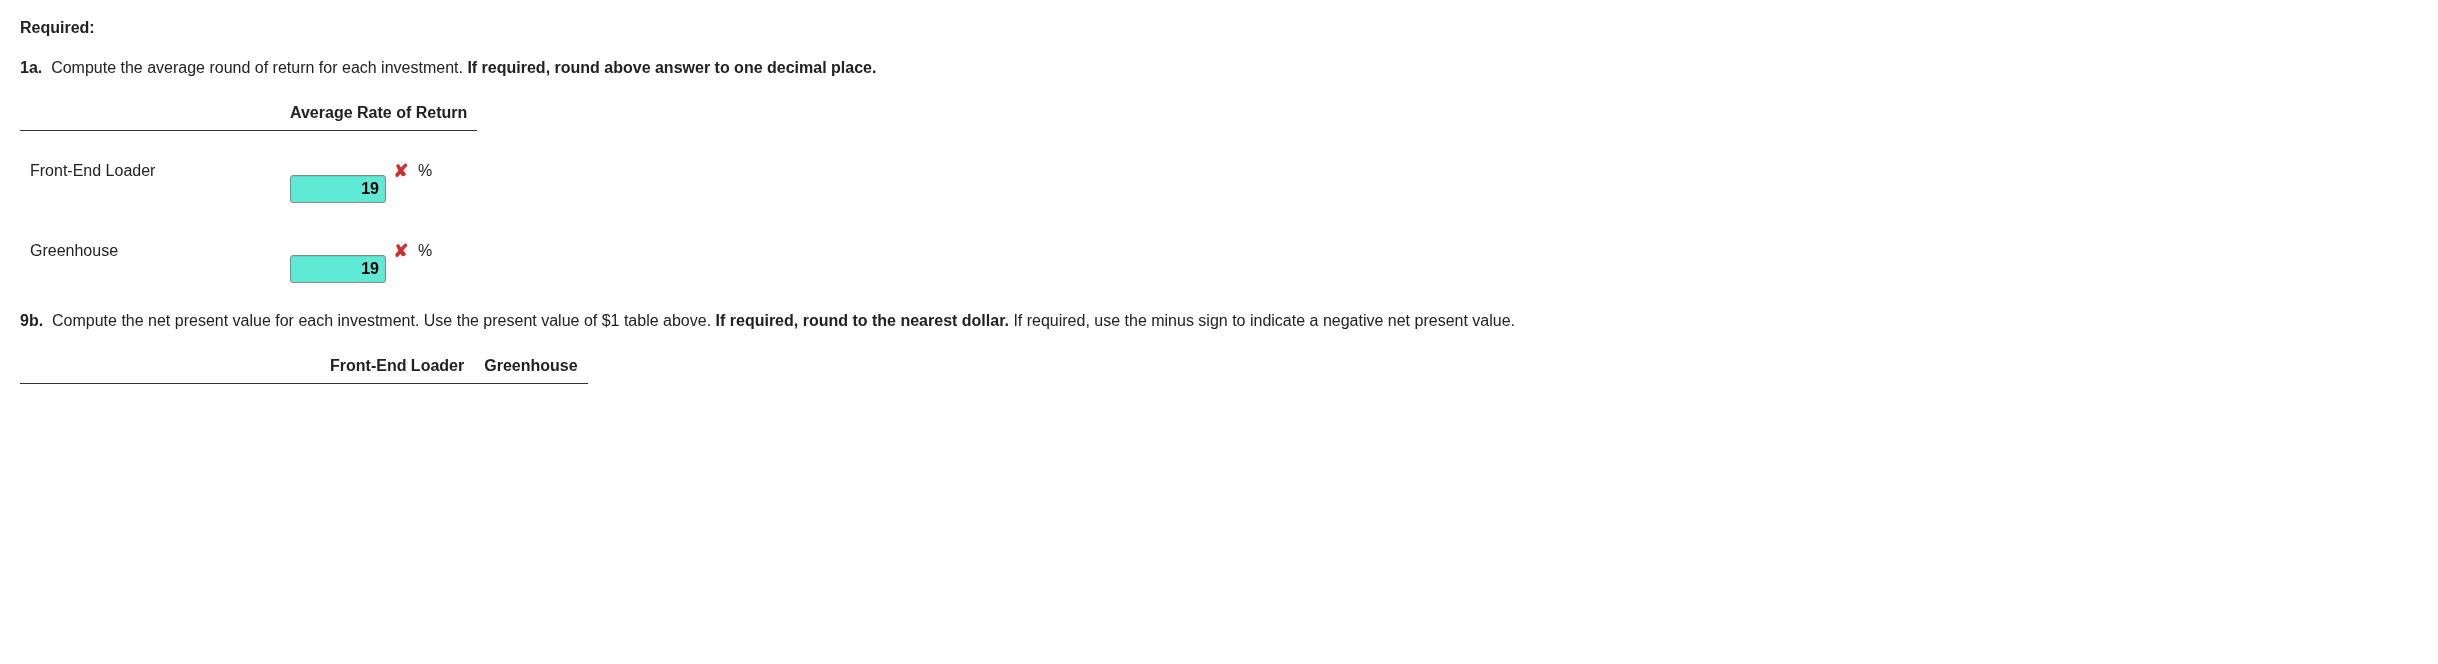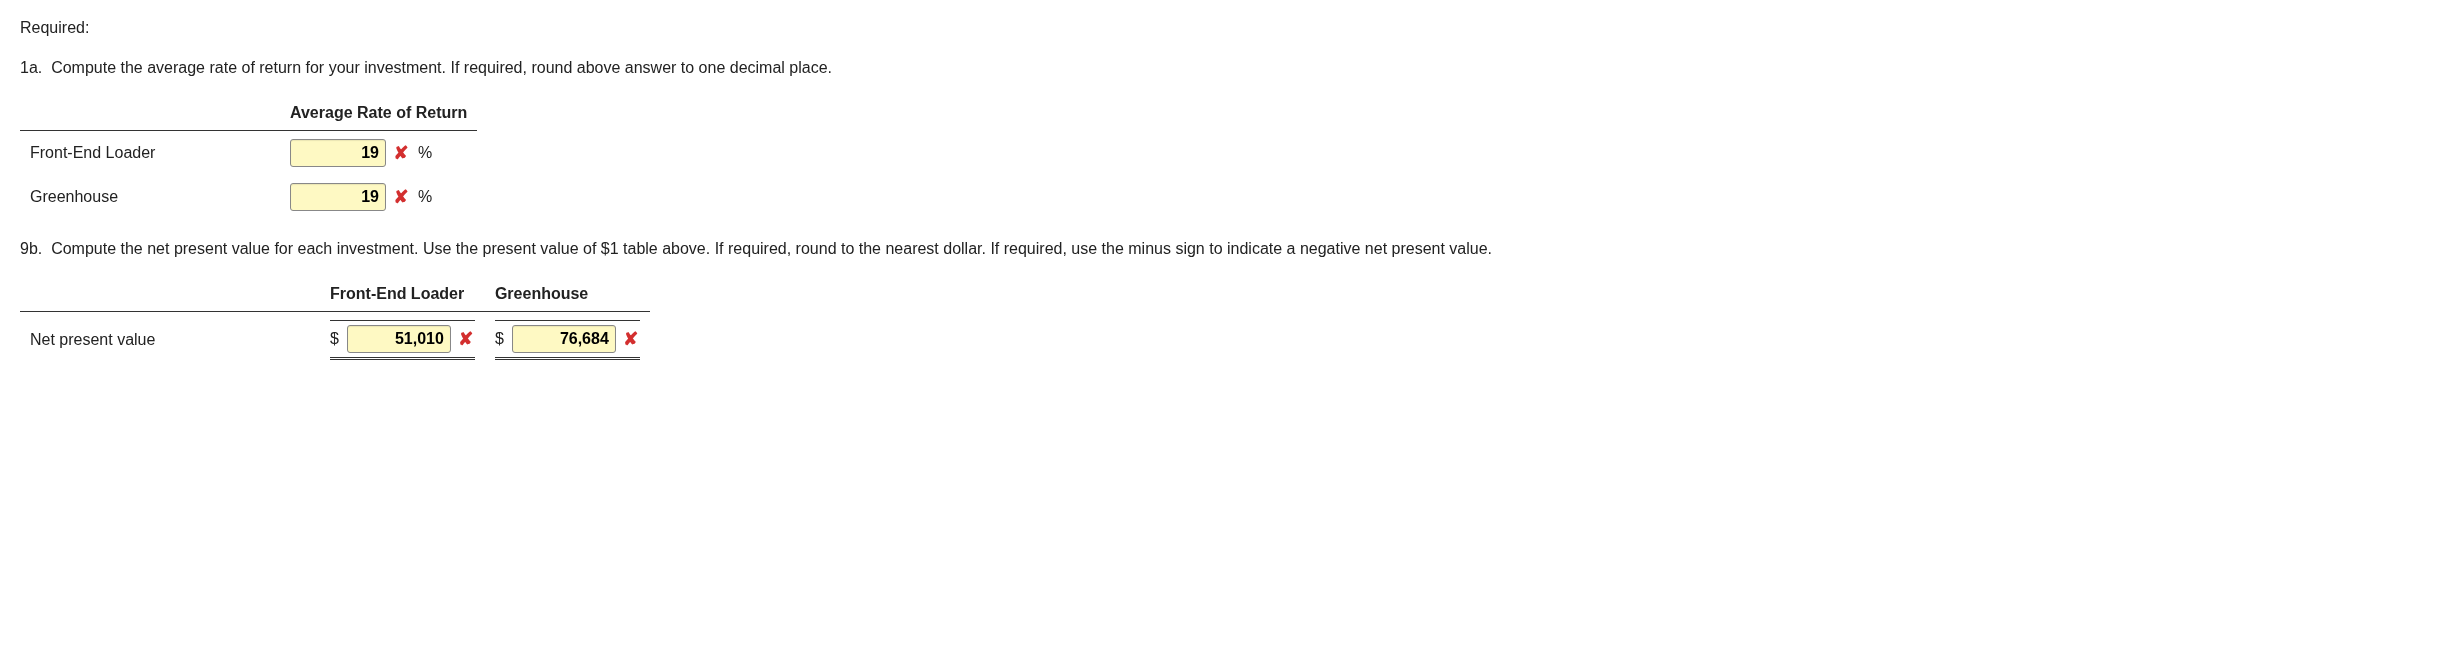--- a/index.html
+++ b/index.html
@@ -2,64 +2,65 @@
 <html><head>
   <meta charset="utf-8">
   <style>
     body {
       font-family: Verdana, Arial, sans-serif;
       font-size: 16px;
       color: #222;
       padding: 10px 20px;
       margin: 0;
     }
-    .bold { font-weight: normal; }
+    .bold { font-weight: bold; }
     p { margin: 6px 0 16px; line-height: 1.5; }
     .tbl {
       border-collapse: collapse;
       margin-bottom: 18px;
       margin-left: 0;
     }
     .tbl th, .tbl td {
       padding: 8px 10px;
       text-align: left;
       font-weight: normal;
     }
     .tbl thead th {
       font-weight: bold;
       border-bottom: 1px solid #333;
-      text-align: left;
+      text-align: center;
     }
     .tbl thead th.blank {
       border-bottom: 1px solid #333;
     }
     .label-col {
       width: 280px;
       border-right: none;
     }
     .tbl.tbl1 .label-col { width: 240px; }
     .tbl tbody td.label-col {
       border-bottom: none;
     }
     .input-wrap {
       display: inline-flex;
       align-items: center;
       gap: 6px;
     }
     .input-box {
       border: 1px solid #888;
       border-radius: 3px;
-      background: #fef9c3;
+      background: #5eead4;
       font-family: inherit;
       font-size: 16px;
       font-weight: bold;
       text-align: right;
       padding: 4px 6px;
       width: 82px;
       box-shadow: inset 0 1px 1px rgba(0,0,0,0.08);
+      margin-top: 36px;
     }
     .input-box.wide { width: 90px; }
     .currency {
       font-weight: normal;
       margin-right: 2px;
     }
     .mark {
       font-weight: bold;
       font-size: 18px;
       display: inline-block;
@@ -77,21 +78,21 @@
       display: inline-block;
     }
   </style>
 </head>
 <body>
 
 <p class="bold">Required:</p>
 
 <p>
   <span class="bold">1a.</span>
-  &nbsp;<span>Compute the average rate of return for your investment.</span>
+  &nbsp;<span>Compute the average round of return for each investment.</span>
   <span class="bold">If required, round above answer to one decimal place.</span>
 </p>
 
 <table class="tbl tbl1">
   <thead>
     <tr>
       <th class="blank label-col"></th>
       <th>Average Rate of Return</th>
     </tr>
   </thead>
@@ -128,35 +129,14 @@
 
 <table class="tbl tbl2">
   <thead>
     <tr>
       <th class="blank label-col"></th>
       <th>Front-End Loader</th>
       <th>Greenhouse</th>
     </tr>
   </thead>
   <tbody>
-    <tr>
-      <td class="label-col">Net present value</td>
-      <td class="cell">
-        <span class="underline-wrap">
-          <span class="input-wrap">
-            <span class="currency">$</span>
-            <input class="input-box wide" value="51,010" style="">
-            <span class="mark wrong">✘</span>
-          </span>
-        </span>
-      </td>
-      <td class="cell">
-        <span class="underline-wrap">
-          <span class="input-wrap">
-            <span class="currency">$</span>
-            <input class="input-box wide" value="76,684" style="">
-            <span class="mark wrong">✘</span>
-          </span>
-        </span>
-      </td>
-    </tr>
   </tbody>
 </table>
 
 </body></html>

